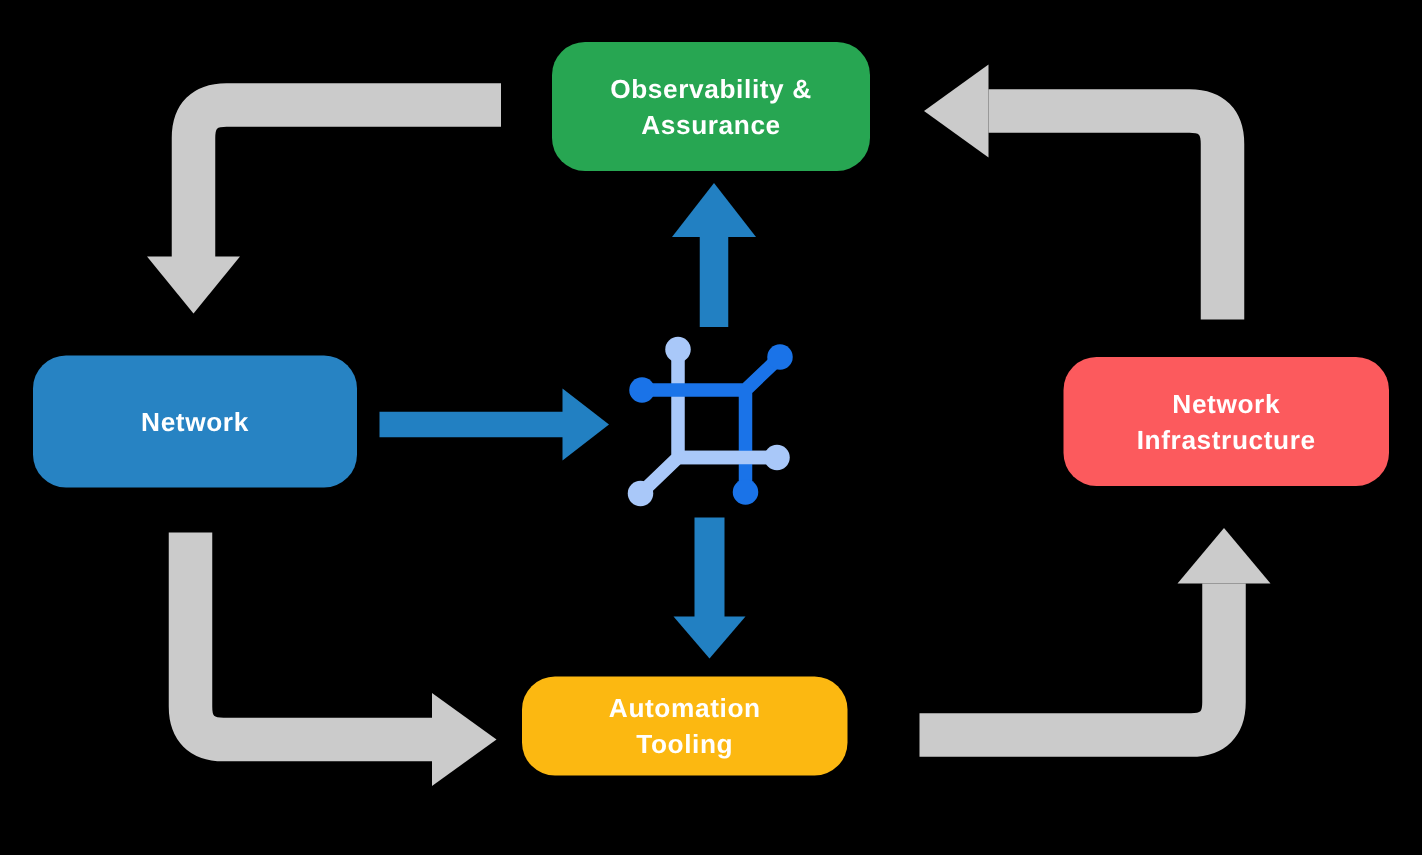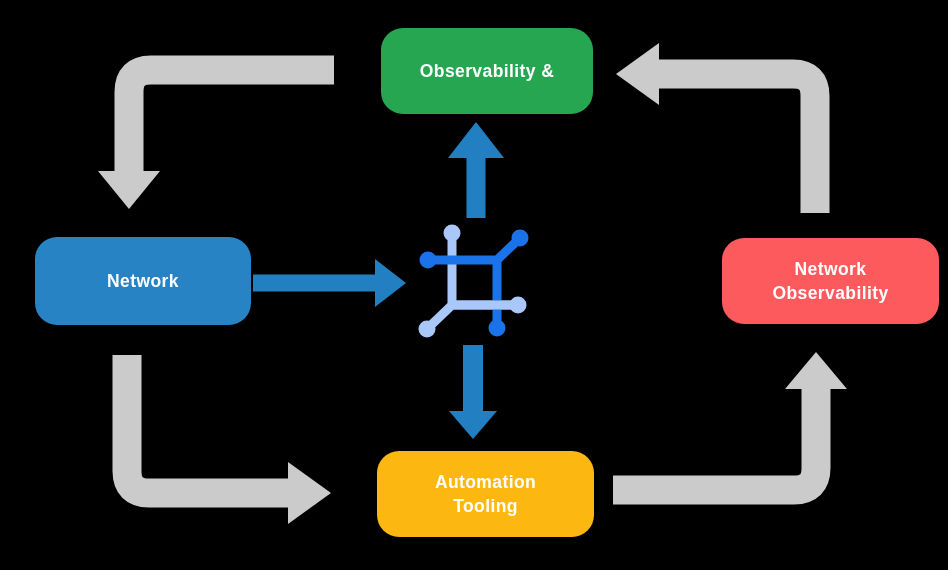--- a/index.html
+++ b/index.html
@@ -25,27 +25,26 @@
     flex-direction: column;
     align-items: center;
     justify-content: center;
     border-radius: 22px;
     color: #fff;
     font-size: 17.5px;
     font-weight: 600;
     letter-spacing: 0.4px;
     line-height: 1.38;
     text-align: right;
-    margin-left: 13px;
   }
   .node span { display: block; }
   .node-observability { left: 368px; top: 28px;  width: 212px; height: 86px; }
   .node-operations    { left: 22px;  top: 237px; width: 216px; height: 88px; }
   .node-infrastructure{ left: 709px; top: 238px; width: 217px; height: 86px; }
-  .node-automation    { left: 364px; top: 451px; width: 217px; height: 86px; }
+  .node-automation    { left: 348px; top: 451px; width: 217px; height: 66px; }
 </style>
 </head>
 <body>
 
 <div class="stage" style="background: rgb(0, 0, 0);">
 
   <svg class="layer" width="948" height="570" viewBox="0 0 948 570">
 
     <g>
       <path d="M 334 70 H 151 Q 129 70 129 92 V 172" fill="none" stroke-width="29" stroke="#CBCBCB"></path>
@@ -93,29 +92,30 @@
       <circle cx="520" cy="238" r="8.5" fill="#1A73E8"></circle>
       <circle cx="497" cy="328" r="8.5" fill="#1A73E8"></circle>
 
       <path d="M 452 305 H 518" fill="none" stroke-width="9" stroke="#A9C8F9"></path>
       <circle cx="518" cy="305" r="8.5" fill="#A9C8F9"></circle>
     </g>
   </svg>
 
   <div class="node node-observability" style="background: rgb(39, 166, 82);">
     <span>Observability &amp;</span>
+    <span>Assurance</span>
   </div>
 
   <div class="node node-operations" style="background: rgb(39, 131, 195);">
     <span>Network</span>
   </div>
 
   <div class="node node-infrastructure" style="background: rgb(252, 90, 93);">
     <span>Network</span>
-    <span>Observability</span>
+    <span>Infrastructure</span>
   </div>
 
   <div class="node node-automation" style="background: rgb(252, 184, 17);">
     <span>Automation</span>
     <span>Tooling</span>
   </div>
 
 </div>
 
 </body></html>

